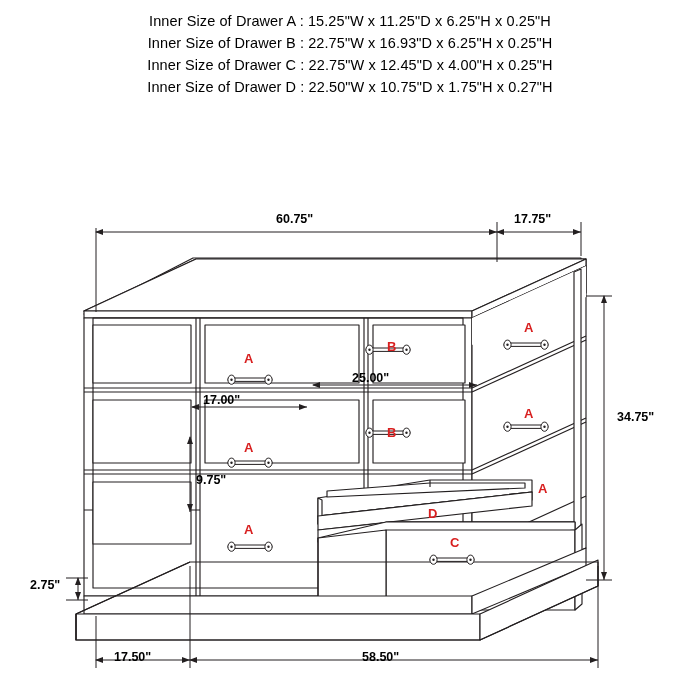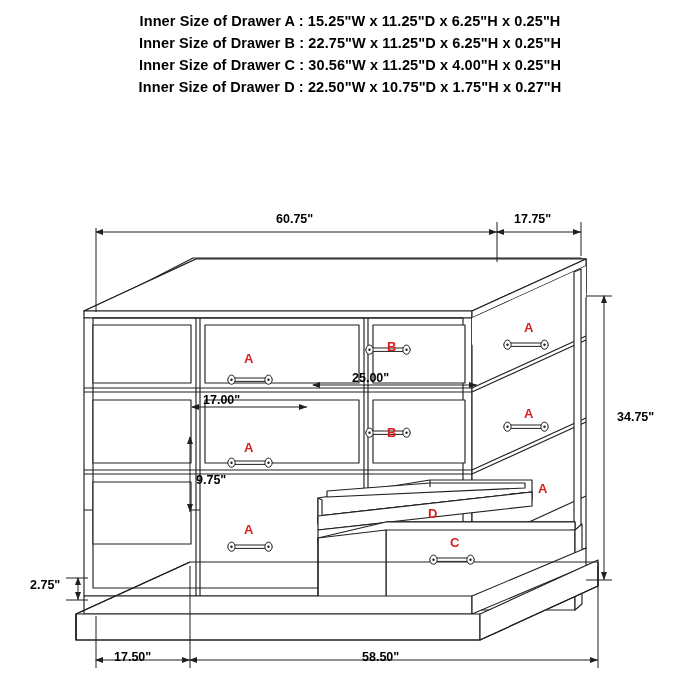--- a/index.html
+++ b/index.html
@@ -15,21 +15,21 @@
 
   .spec-block {
     position: absolute;
     top: 10px;
     left: 0;
     width: 700px;
     text-align: center;
   }
   .spec-line {
     font-size: 14.5px;
-    font-weight: bold;
+    font-weight: normal;
     color: #000000;
     line-height: 22px;
     letter-spacing: 0.1px;
     white-space: nowrap;
   }
 
   .canvas {
     position: absolute;
     top: 0; left: 0;
     width: 700px; height: 700px;
@@ -48,22 +48,22 @@
     font-weight: bold;
     color: #d81f1f;
     white-space: nowrap;
   }
 </style>
 </head>
 <body>
 
 <div class="spec-block">
   <div class="spec-line">Inner Size of Drawer A : 15.25"W x 11.25"D x 6.25"H x 0.25"H</div>
-  <div class="spec-line">Inner Size of Drawer B : 22.75"W x 11.25"D x 6.25"H x 0.25"H</div>
-  <div class="spec-line">Inner Size of Drawer C : 30.56"W x 11.25"D x 4.00"H x 0.25"H</div>
+  <div class="spec-line">Inner Size of Drawer B : 22.75"W x 16.93"D x 6.25"H x 0.25"H</div>
+  <div class="spec-line">Inner Size of Drawer C : 22.75"W x 12.45"D x 4.00"H x 0.25"H</div>
   <div class="spec-line">Inner Size of Drawer  D : 22.50"W x 10.75"D x 1.75"H x 0.27"H</div>
 </div>
 
 <svg class="canvas" viewBox="0 0 700 700">
   <defs>
     <marker id="arrowEnd" markerWidth="9" markerHeight="9" refX="8" refY="3" orient="auto">
       <path d="M0,0 L8,3 L0,6 z" fill="#231f20"></path>
     </marker>
     <marker id="arrowStart" markerWidth="9" markerHeight="9" refX="1" refY="3" orient="auto">
       <path d="M8,0 L0,3 L8,6 z" fill="#231f20"></path>

